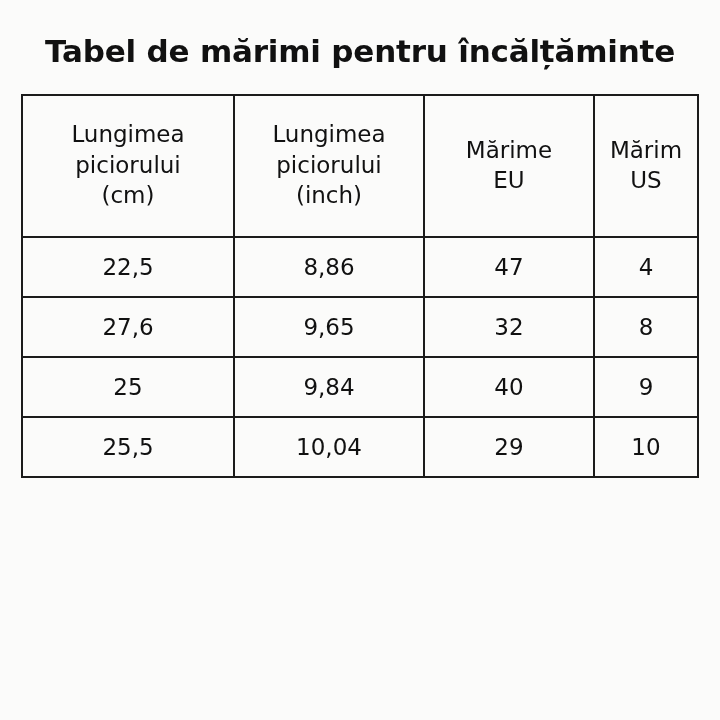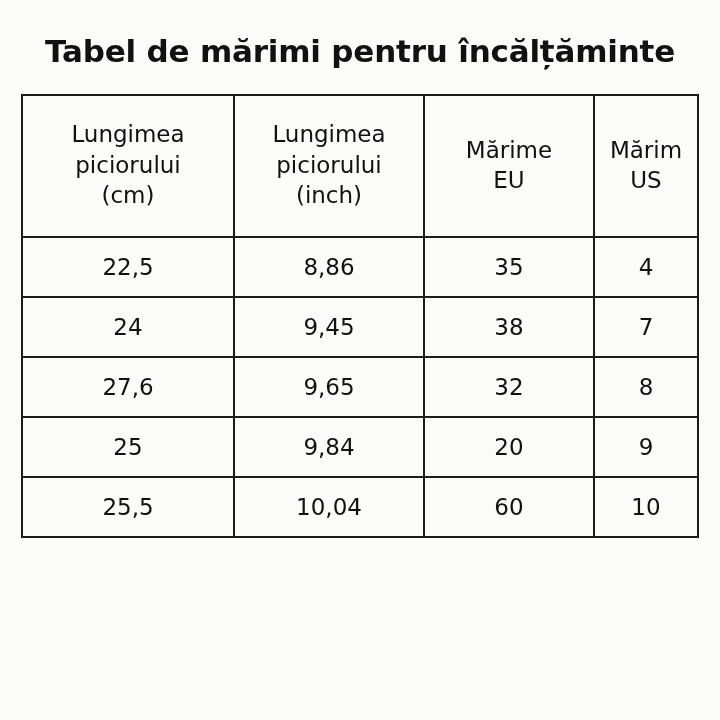--- a/index.html
+++ b/index.html
@@ -101,43 +101,37 @@
         <th>
           <span class="hdr-line">Mărim</span>
           <span class="hdr-line">US</span>
         </th>
       </tr>
     </thead>
     <tbody>
       <tr>
         <td>22,5</td>
         <td>8,86</td>
-        <td>35</td>
+        <td>47</td>
         <td>4</td>
-      </tr>
-      <tr>
-        <td>24</td>
-        <td>9,45</td>
-        <td>38</td>
-        <td>7</td>
       </tr>
       <tr>
         <td>27,6</td>
         <td>9,65</td>
         <td>32</td>
         <td>8</td>
       </tr>
       <tr>
         <td>25</td>
         <td>9,84</td>
-        <td>20</td>
+        <td>40</td>
         <td>9</td>
       </tr>
       <tr>
         <td>25,5</td>
         <td>10,04</td>
-        <td>60</td>
+        <td>29</td>
         <td>10</td>
       </tr>
     </tbody>
   </table>
 
 </div>
 
 </body></html>

